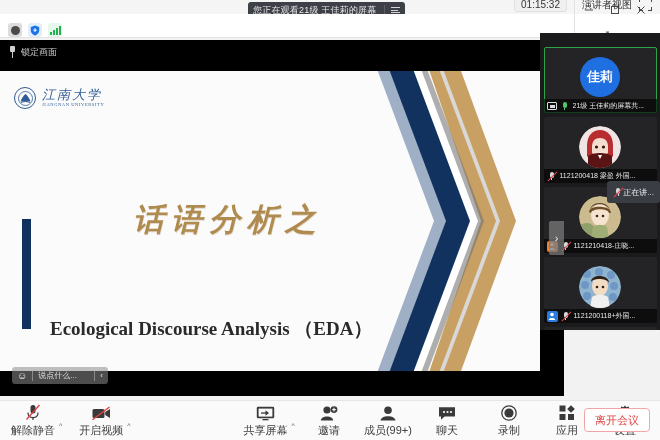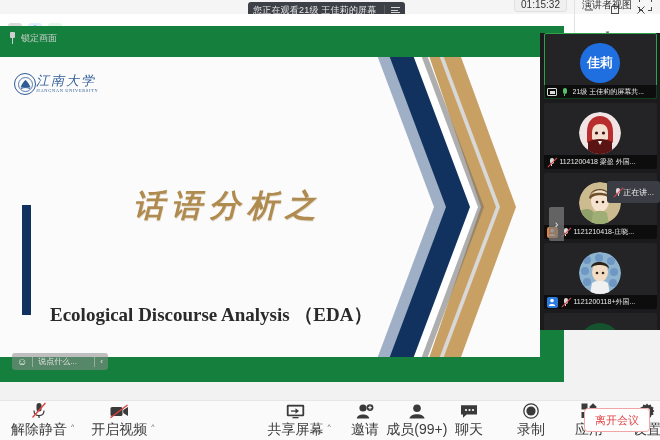--- a/index.html
+++ b/index.html
@@ -66,21 +66,21 @@
   .caret { font-size: 7px; color: #6a6a6a; margin-left: 1px; }
   .fsbtn { width: 13px; height: 13px; position: relative; }
   .fsbtn i { position: absolute; width: 4px; height: 4px; border: 1.2px solid #4a4a4a; }
   .fsbtn i:nth-child(1) { left:0; top:0; border-right:none; border-bottom:none; }
   .fsbtn i:nth-child(2) { right:0; top:0; border-left:none; border-bottom:none; }
   .fsbtn i:nth-child(3) { left:0; bottom:0; border-right:none; border-top:none; }
   .fsbtn i:nth-child(4) { right:0; bottom:0; border-left:none; border-top:none; }
 
   
   .stage {
-    position: absolute; top: 26px; left: 0; width: 564px; height: 356px; background: #15803d;
+    position: absolute; top: 40px; left: 0; width: 564px; height: 356px; background: #000000;
   }
   .lockbar {
     position: absolute; top: 4px; left: 8px; height: 16px; display: flex; align-items: center;
     gap: 4px; color: #cfcfcf; font-size: 9px; z-index: 6;
   }
   .pin-icon { width: 9px; height: 12px; position: relative; }
   .pin-icon .head { position: absolute; left: 2px; top: 0; width: 5px; height: 6px; background: #cfcfcf; border-radius: 1px; }
   .pin-icon .needle { position: absolute; left: 4px; top: 6px; width: 1px; height: 6px; background: #cfcfcf; }
 
   .slide {
@@ -90,21 +90,21 @@
   .slide-inner { position: absolute; inset: 0; }
 
   
   .chev { position: absolute; right: 0; top: 0; width: 170px; height: 300px; overflow: hidden; }
   .chev svg { position: absolute; right: -6px; top: 0; }
 
   
   .vbar { position: absolute; left: 22px; top: 148px; width: 9px; height: 110px; background: #11325f; }
 
   
-  .logo { position: absolute; left: 14px; top: 16px; display: flex; align-items: center; }
+  .logo { position: absolute; left: 14px; top: 16px; display: flex; align-items: center; gap: 6px; }
   .logo-mark { width: 22px; height: 22px; border-radius: 50%; border: 1.6px solid #2f5c95;
                display: flex; align-items: center; justify-content: center; }
   .logo-mark svg { display: block; }
   .logo-txt { display: flex; flex-direction: column; line-height: 1; }
   .logo-cn { font-size: 13px; color: #2f5c95; font-family: "Liberation Serif", serif; font-style: italic; letter-spacing: 2px; }
   .logo-en { font-size: 4.5px; color: #2f5c95; letter-spacing: .6px; margin-top: 2px; font-family: "Liberation Serif", serif; }
 
   .title-cn1, .title-cn2 {
     position: absolute; color: #b08b4f; font-family: "Liberation Serif", serif;
     font-style: italic; font-weight: 700; letter-spacing: 7px; white-space: nowrap;
@@ -132,21 +132,21 @@
   .nav-next {
     position: absolute; right: 0; top: 181px; width: 15px; height: 34px;
     background: rgba(120,120,120,.75); color: #f0f0f0; font-size: 11px;
     display: flex; align-items: center; justify-content: center; border-radius: 2px 0 0 2px;
     z-index: 7;
   }
 
   
   .strip {
     position: absolute; top: 33px; left: 540px; width: 120px; height: 297px;
-    background: #1b1b1d; overflow: hidden; padding-top: 0;
+    background: #1b1b1d; overflow: hidden; padding-top: 14px;
   }
   .tile {
     position: relative; width: 113px; height: 66px; margin: 0 auto 4px auto;
     background: #242427; border-radius: 2px; overflow: hidden;
     display: flex; align-items: center; justify-content: center;
   }
   .tile.active { outline: 1.5px solid #2fa34a; outline-offset: -1.5px; }
   .avatar-circle {
     width: 40px; height: 40px; border-radius: 50%; display: flex; align-items: center;
     justify-content: center; color: #fff; font-size: 13px; font-weight: 700;
@@ -179,21 +179,21 @@
 
   
   .bottombar {
     position: absolute; left: 0; bottom: 0; width: 660px; height: 40px;
     background: #fafafa; border-top: 1px solid #e6e6e6; display: flex; align-items: center;
   }
   .tb-item {
     display: flex; flex-direction: column; align-items: center; justify-content: center;
     gap: 2px; min-width: 40px; position: relative; padding: 0 3px;
   }
-  .tb-label { font-size: 14px; color: #3c3c3c; white-space: nowrap; }
+  .tb-label { font-size: 11px; color: #3c3c3c; white-space: nowrap; }
   .tb-ic { height: 17px; display: flex; align-items: flex-end; justify-content: center; }
   .tb-caret { font-size: 7px; color: #5d5d5d; align-self: flex-end; margin-bottom: 9px; margin-left: 1px; }
   .tb-group { display: flex; align-items: center; }
   .leave-btn {
     position: absolute; right: 10px; top: 7px; height: 24px; padding: 0 10px;
     border: 1px solid #f0a6a6; border-radius: 4px; background: #fff; color: #e04343;
     font-size: 11px; display: flex; align-items: center; justify-content: center;
   }
 </style>
 </head>

